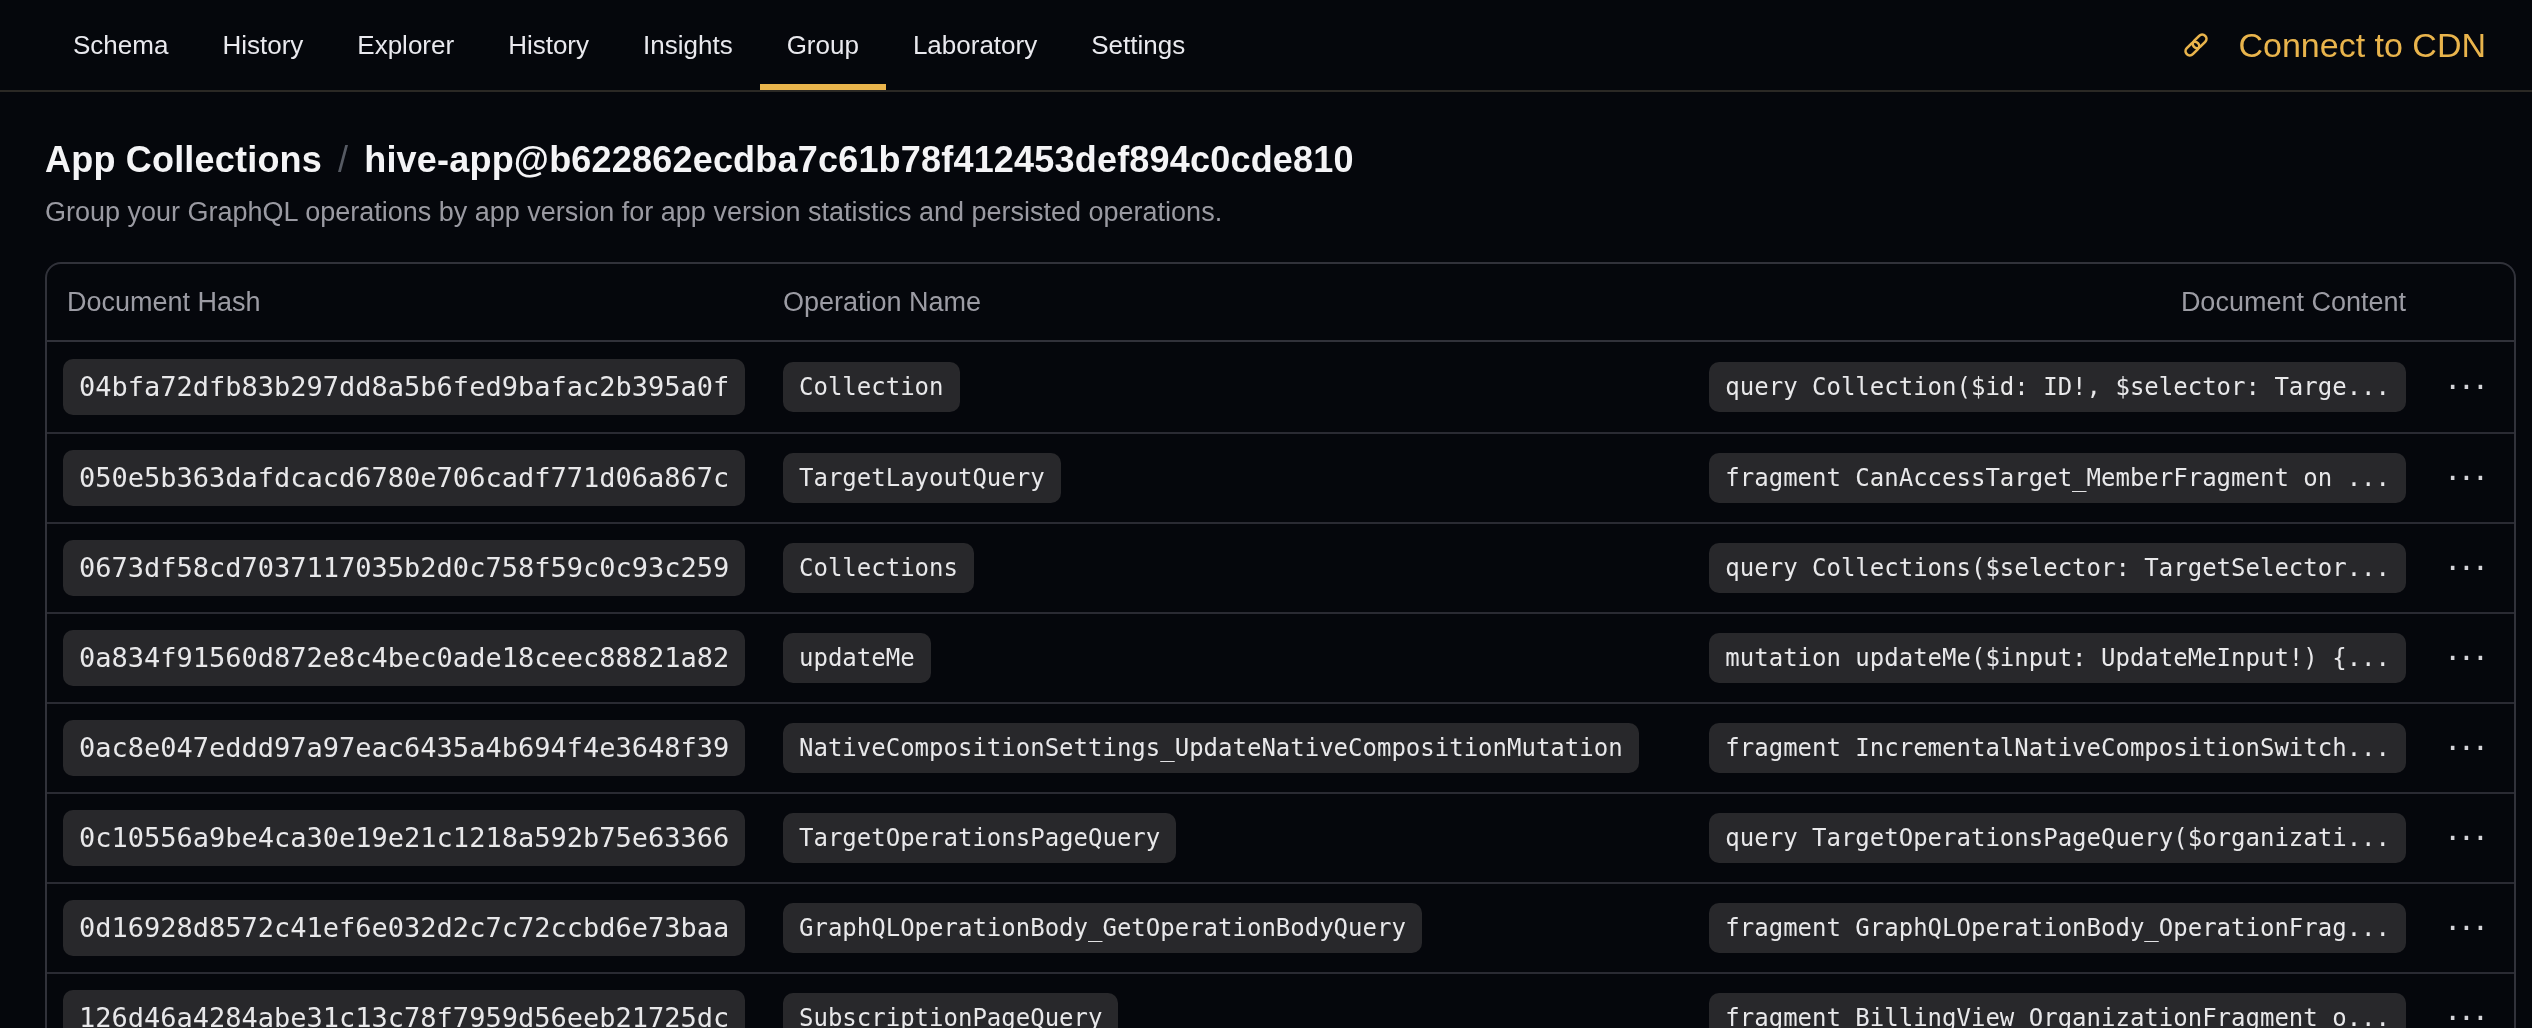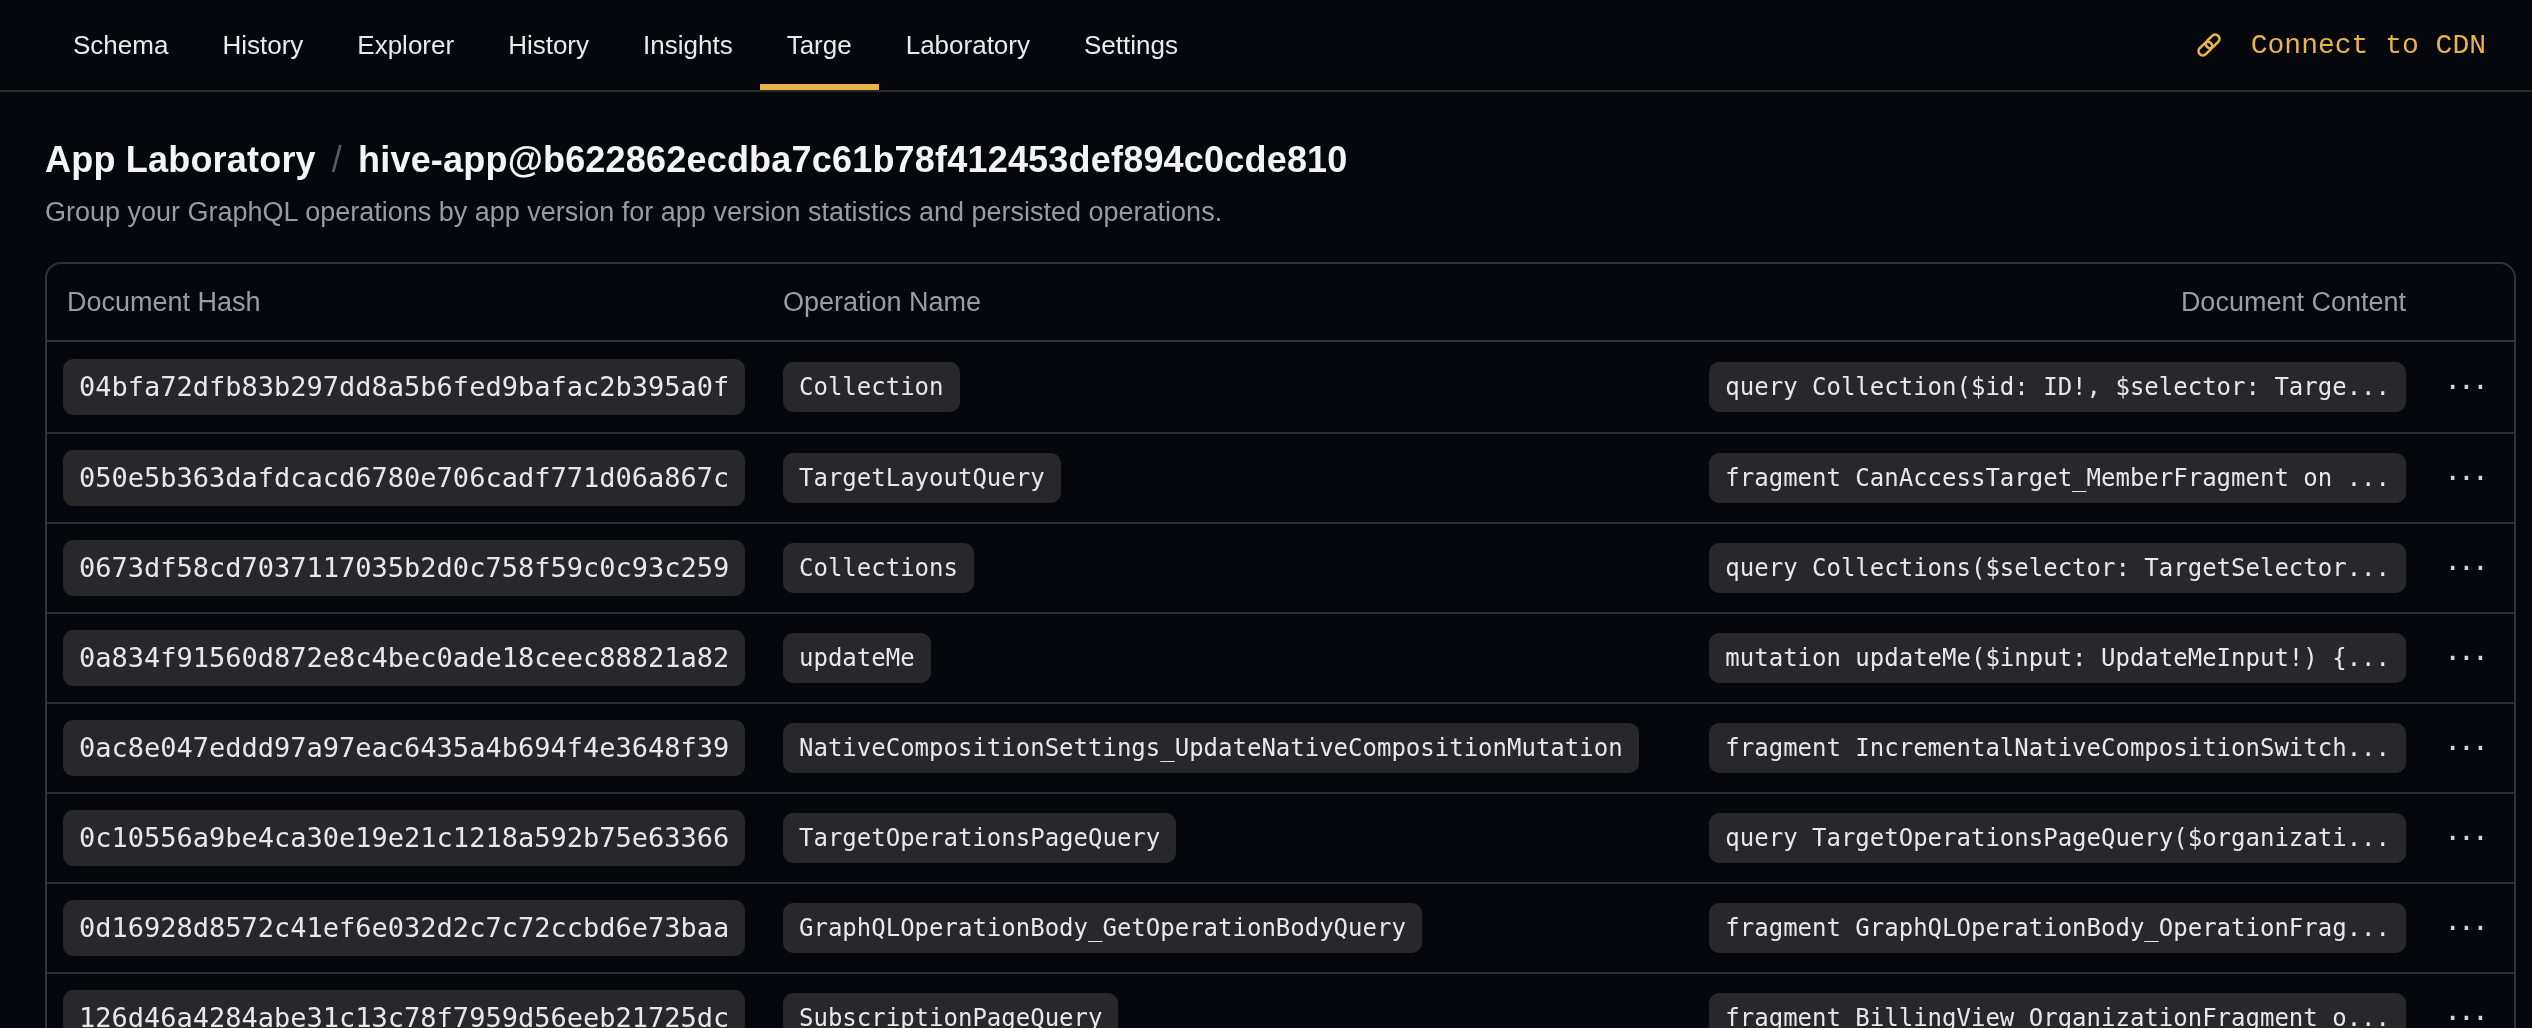--- a/index.html
+++ b/index.html
@@ -30,23 +30,22 @@
     color:#e9e9ee;
     cursor:pointer;
     border-bottom:6px solid transparent;
     border-top:6px solid transparent;
     text-decoration:none;
     white-space:nowrap;
   }
   .nav-item.active { border-bottom-color:#e9b44c; }
   .cdn-link {
     display:flex; align-items:center; gap:27px;
-    color:#e9b44c; font-size:28px; cursor:pointer; text-decoration:none;
+    color:#e9b44c; font-size:34px; cursor:pointer; text-decoration:none;
     white-space:nowrap;
-    font-family:Liberation Mono, monospace;
   }
   .cdn-link svg { display:block; }
 
   
   main { padding:44px 16px 0 45px; }
   .page-head { padding-right:29px; }
   h1.page-title {
     font-size:36px; font-weight:700; line-height:48px;
     letter-spacing:.2px; color:#f4f4f6;
     display:flex; align-items:baseline; gap:16px;
@@ -126,21 +125,21 @@
         <a class="nav-item">
           <span>Explorer</span>
         </a>
         <a class="nav-item">
           <span>History</span>
         </a>
         <a class="nav-item">
           <span>Insights</span>
         </a>
         <a class="nav-item active">
-          <span>Targe</span>
+          <span>Group</span>
         </a>
         <a class="nav-item">
           <span>Laboratory</span>
         </a>
         <a class="nav-item">
           <span>Settings</span>
         </a>
       </nav>
     <a class="cdn-link">
       <span>
@@ -151,21 +150,21 @@
           </g>
         </svg>
       </span>
       <span>Connect to CDN</span>
     </a>
   </header>
 
   <main>
     <div class="page-head">
       <h1 class="page-title">
-        <span>App Laboratory</span>
+        <span>App Collections</span>
         <span class="crumb-sep">/</span>
         <span>hive-app@b622862ecdba7c61b78f412453def894c0cde810</span>
       </h1>
       <p class="page-subtitle">Group your GraphQL operations by app version for app version statistics and persisted operations.</p>
     </div>
 
     <section class="table">
       <div class="thead">
         <div class="th hash">Document Hash</div>
         <div class="th op">Operation Name</div>

